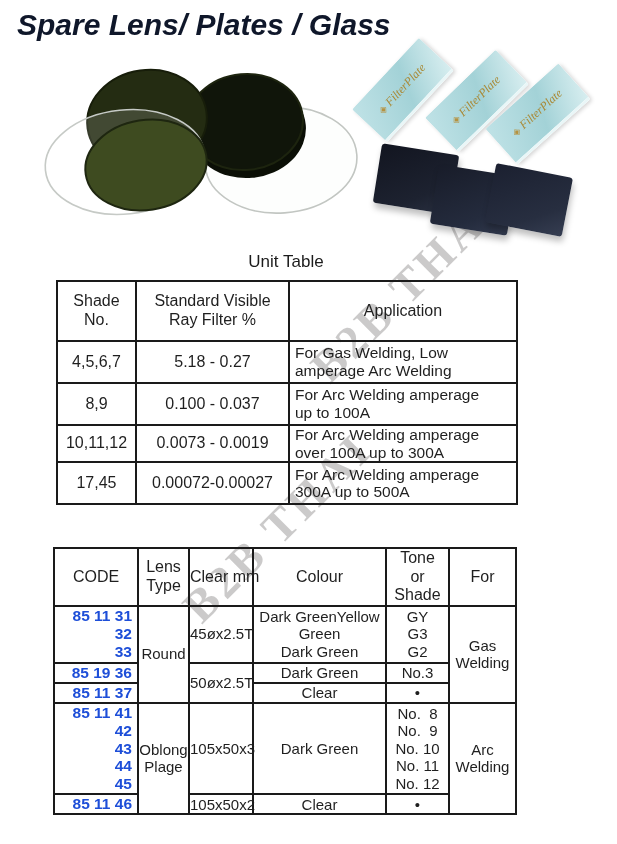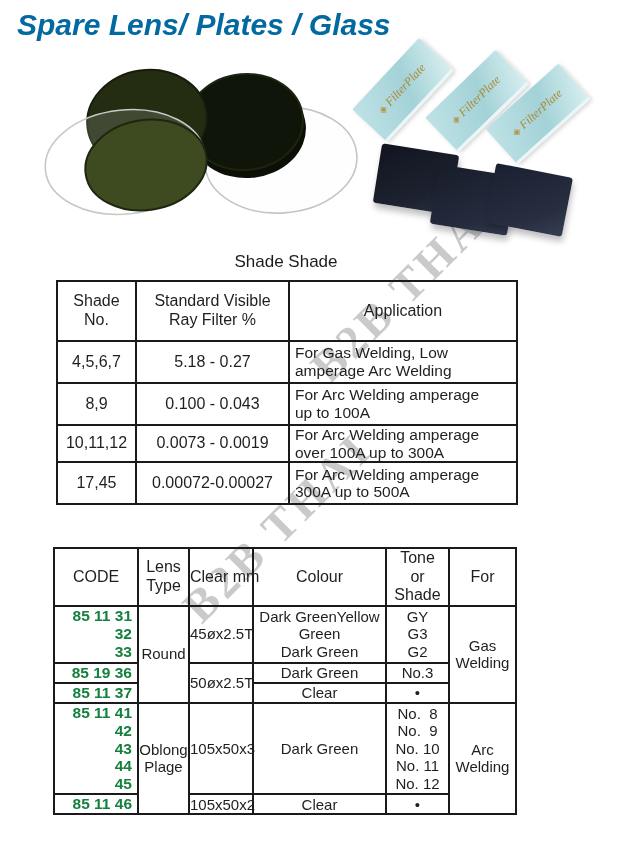--- a/index.html
+++ b/index.html
@@ -3,21 +3,21 @@
 <meta charset="utf-8">
 <style>
   html,body{margin:0;padding:0;background:#ffffff;}
   .page{
     position:relative;width:617px;height:844px;background:#ffffff;overflow:hidden;
     font-family:"Liberation Sans",sans-serif;color:#1f1f1f;
   }
   
   .title{
     position:absolute;left:17px;top:8px;z-index:2;margin:0;
-    font-size:30px;font-weight:bold;font-style:italic;color:#0369a1;
+    font-size:30px;font-weight:bold;font-style:italic;color:#0f172a;
     font-family:"Liberation Sans",sans-serif;letter-spacing:0;
   }
   
   .watermark{
     position:absolute;z-index:1;white-space:nowrap;
     font-family:"Liberation Serif",serif;font-weight:bold;font-size:46px;letter-spacing:4px;
     color:rgba(140,138,138,0.45);transform:rotate(-45deg);
   }
   .wm1{left:283px;top:261px;}
   .wm2{left:155px;top:501px;}
@@ -51,21 +51,21 @@
   .unit-label{position:absolute;left:53px;top:521px;width:462px;z-index:2;text-align:right;padding-right:10px;box-sizing:border-box;font-size:17px;color:#1c1c1c;}
   
   table{border-collapse:collapse;table-layout:fixed;position:absolute;z-index:2;background:transparent;}
   th,td{border:2px solid #1a1a1a;padding:0;text-align:center;vertical-align:middle;font-weight:normal;line-height:1.16;}
   .ml{white-space:pre-wrap;}
   .shade-table{left:56px;top:280px;width:460px;font-size:16px;}
   .shade-table th{font-size:16px;}
   .app-cell{text-align:left;padding-left:5px;font-size:15.5px;line-height:1.14;}
   .unit-table{left:53px;top:547px;width:462px;font-size:15px;}
   .unit-table th{font-size:16px;}
-  .code-cell{font-weight:bold;text-align:right;padding-right:5px;font-size:15.5px;color:#15803d;}
+  .code-cell{font-weight:bold;text-align:right;padding-right:5px;font-size:15.5px;color:#1d4ed8;}
   .nowrap{white-space:nowrap;}
 </style>
 </head>
 <body>
 
 <div class="page">
 
   <div class="watermark wm1">B2B THAI</div>
   <div class="watermark wm2">B2B THAI</div>
 
@@ -97,21 +97,21 @@
     <span class="pack-label"><span class="pack-logo">◈</span><span>FilterPlate</span></span>
   </div>
   <div class="pack pack3">
     <span class="pack-label"><span class="pack-logo">◈</span><span>FilterPlate</span></span>
   </div>
 
   <div class="plate plate1"></div>
   <div class="plate plate2"></div>
   <div class="plate plate3"></div>
 
-  <div class="shade-title">Shade Shade</div>
+  <div class="shade-title">Unit Table</div>
 
   <table class="shade-table">
     <colgroup>
         <col style="width:79px">
         <col style="width:153px">
         <col style="width:228px">
       </colgroup>
     <tbody>
         <tr style="height:60px">
       <th class="ml">Shade
@@ -121,21 +121,21 @@
       <th>Application</th>
     </tr>
     <tr style="height:42px">
       <td>4,5,6,7</td>
       <td>5.18 - 0.27</td>
       <td class="app-cell ml">For Gas Welding, Low
 amperage Arc Welding</td>
     </tr>
     <tr style="height:42px">
       <td>8,9</td>
-      <td>0.100 - 0.043</td>
+      <td>0.100 - 0.037</td>
       <td class="app-cell ml">For Arc Welding amperage
 up to 100A</td>
     </tr>
     <tr style="height:34px">
       <td>10,11,12</td>
       <td>0.0073 - 0.0019</td>
       <td class="app-cell ml">For Arc Welding amperage
 over 100A up to 300A</td>
     </tr>
     <tr style="height:42px">

